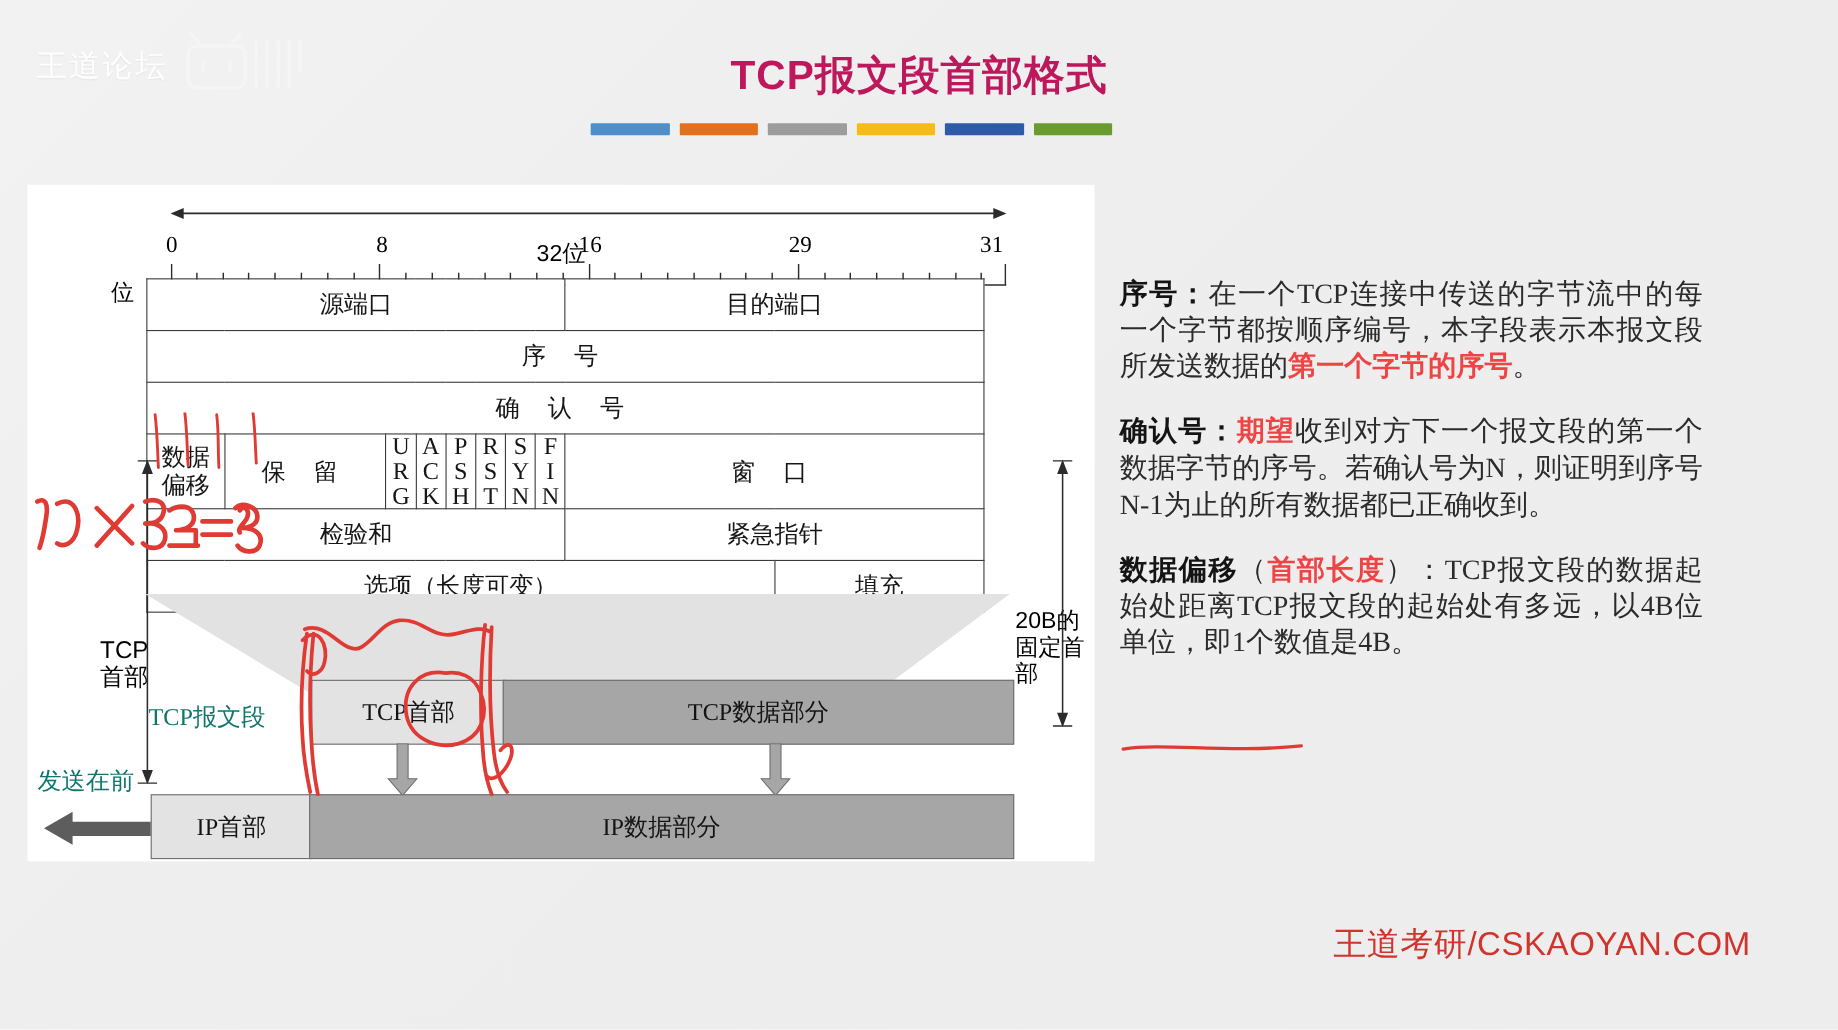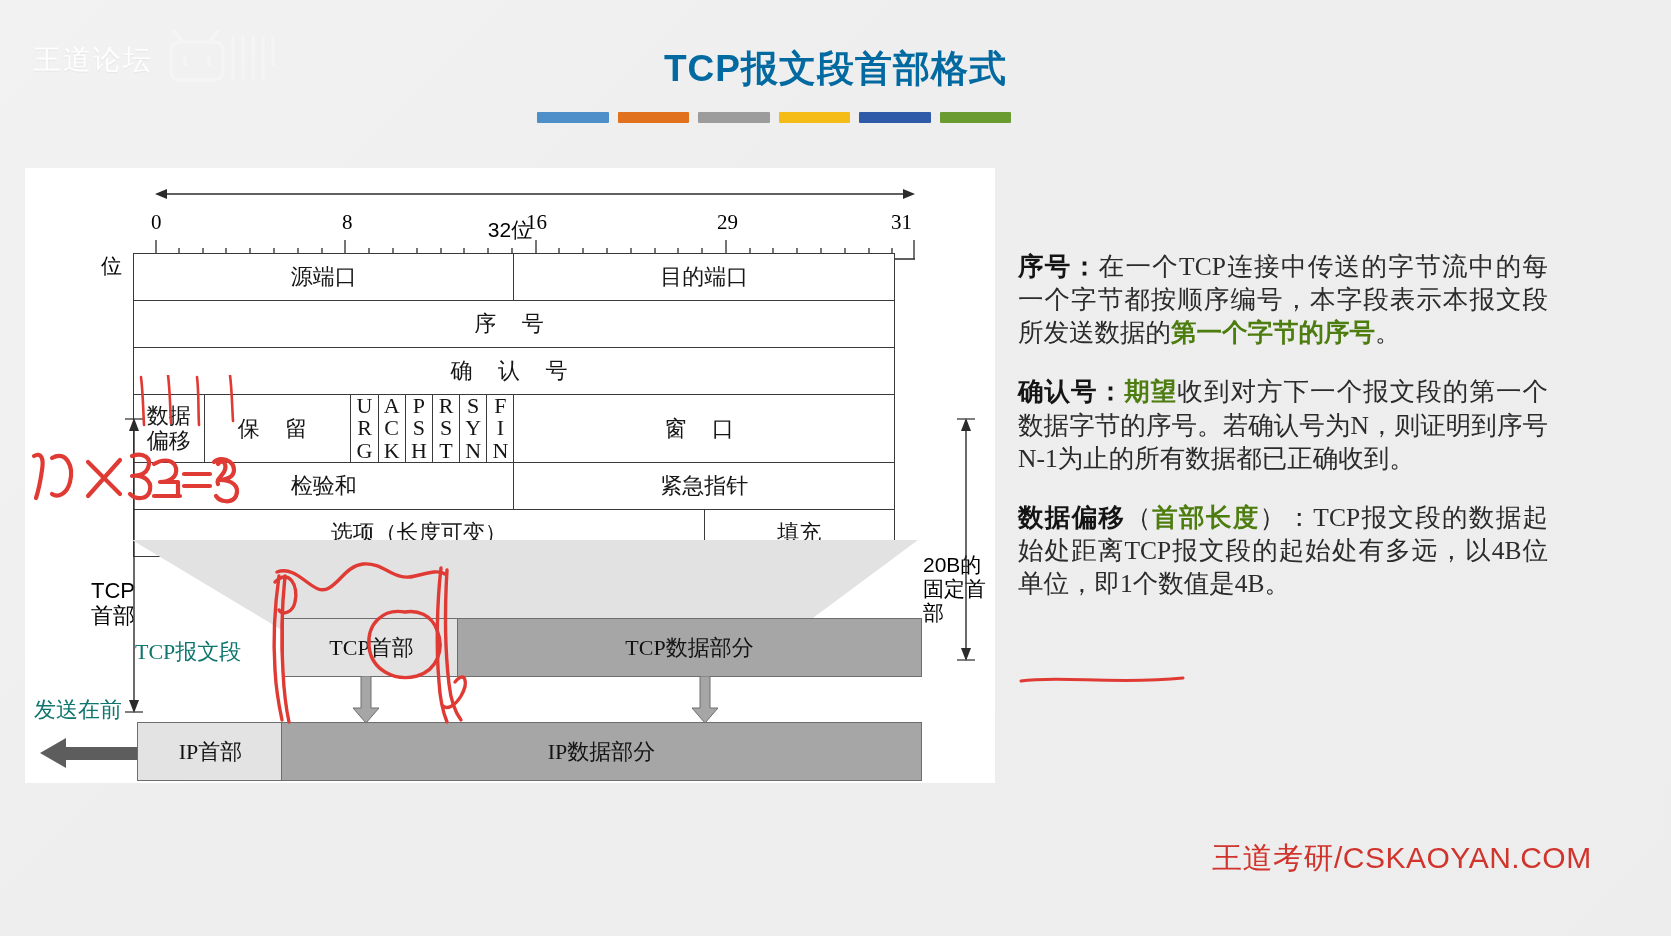--- a/index.html
+++ b/index.html
@@ -18,21 +18,21 @@
     opacity:.95;
   }
   #wm-bili{
     position:absolute;left:165px;top:22px;width:130px;height:68px;
     opacity:.30;
   }
   
   #title{
     position:absolute;left:0;top:44px;width:1671px;text-align:center;
     font-family:"Liberation Sans","DejaVu Sans",sans-serif;
-    font-size:37px;font-weight:bold;color:#0369a1;letter-spacing:1px;
+    font-size:37px;font-weight:bold;color:#be185d;letter-spacing:1px;
   }
   #bars{
     position:absolute;left:537px;top:112px;width:474px;height:11px;
     display:flex;gap:9px;
   }
   #bars div{flex:1;height:11px;border-radius:1px;}
   
   #diagram{
     position:absolute;left:25px;top:168px;width:970px;height:615px;
     background:#ffffff;
@@ -96,21 +96,21 @@
     top:50%;transform:translateY(-50%);
   }
   .sidetext{position:absolute;font-size:22px;color:#0f766e;}
   
   #textpanel{
     position:absolute;left:1018px;top:250px;width:530px;
     font-size:25.5px;line-height:1.30;color:#2b2b2b;
   }
   #textpanel p{margin:0 0 26px 0;text-align:justify;}
   .term{font-weight:bold;color:#141414;}
-  .redb{color:#4d7c0f;font-weight:bold;}
+  .redb{color:#ef4444;font-weight:bold;}
   
   #footer{
     position:absolute;left:1212px;top:838px;
     font-family:"Liberation Sans","DejaVu Sans",sans-serif;
     font-size:30px;color:#d0342c;letter-spacing:.5px;
   }
 </style>
 </head>
 <body>
 

